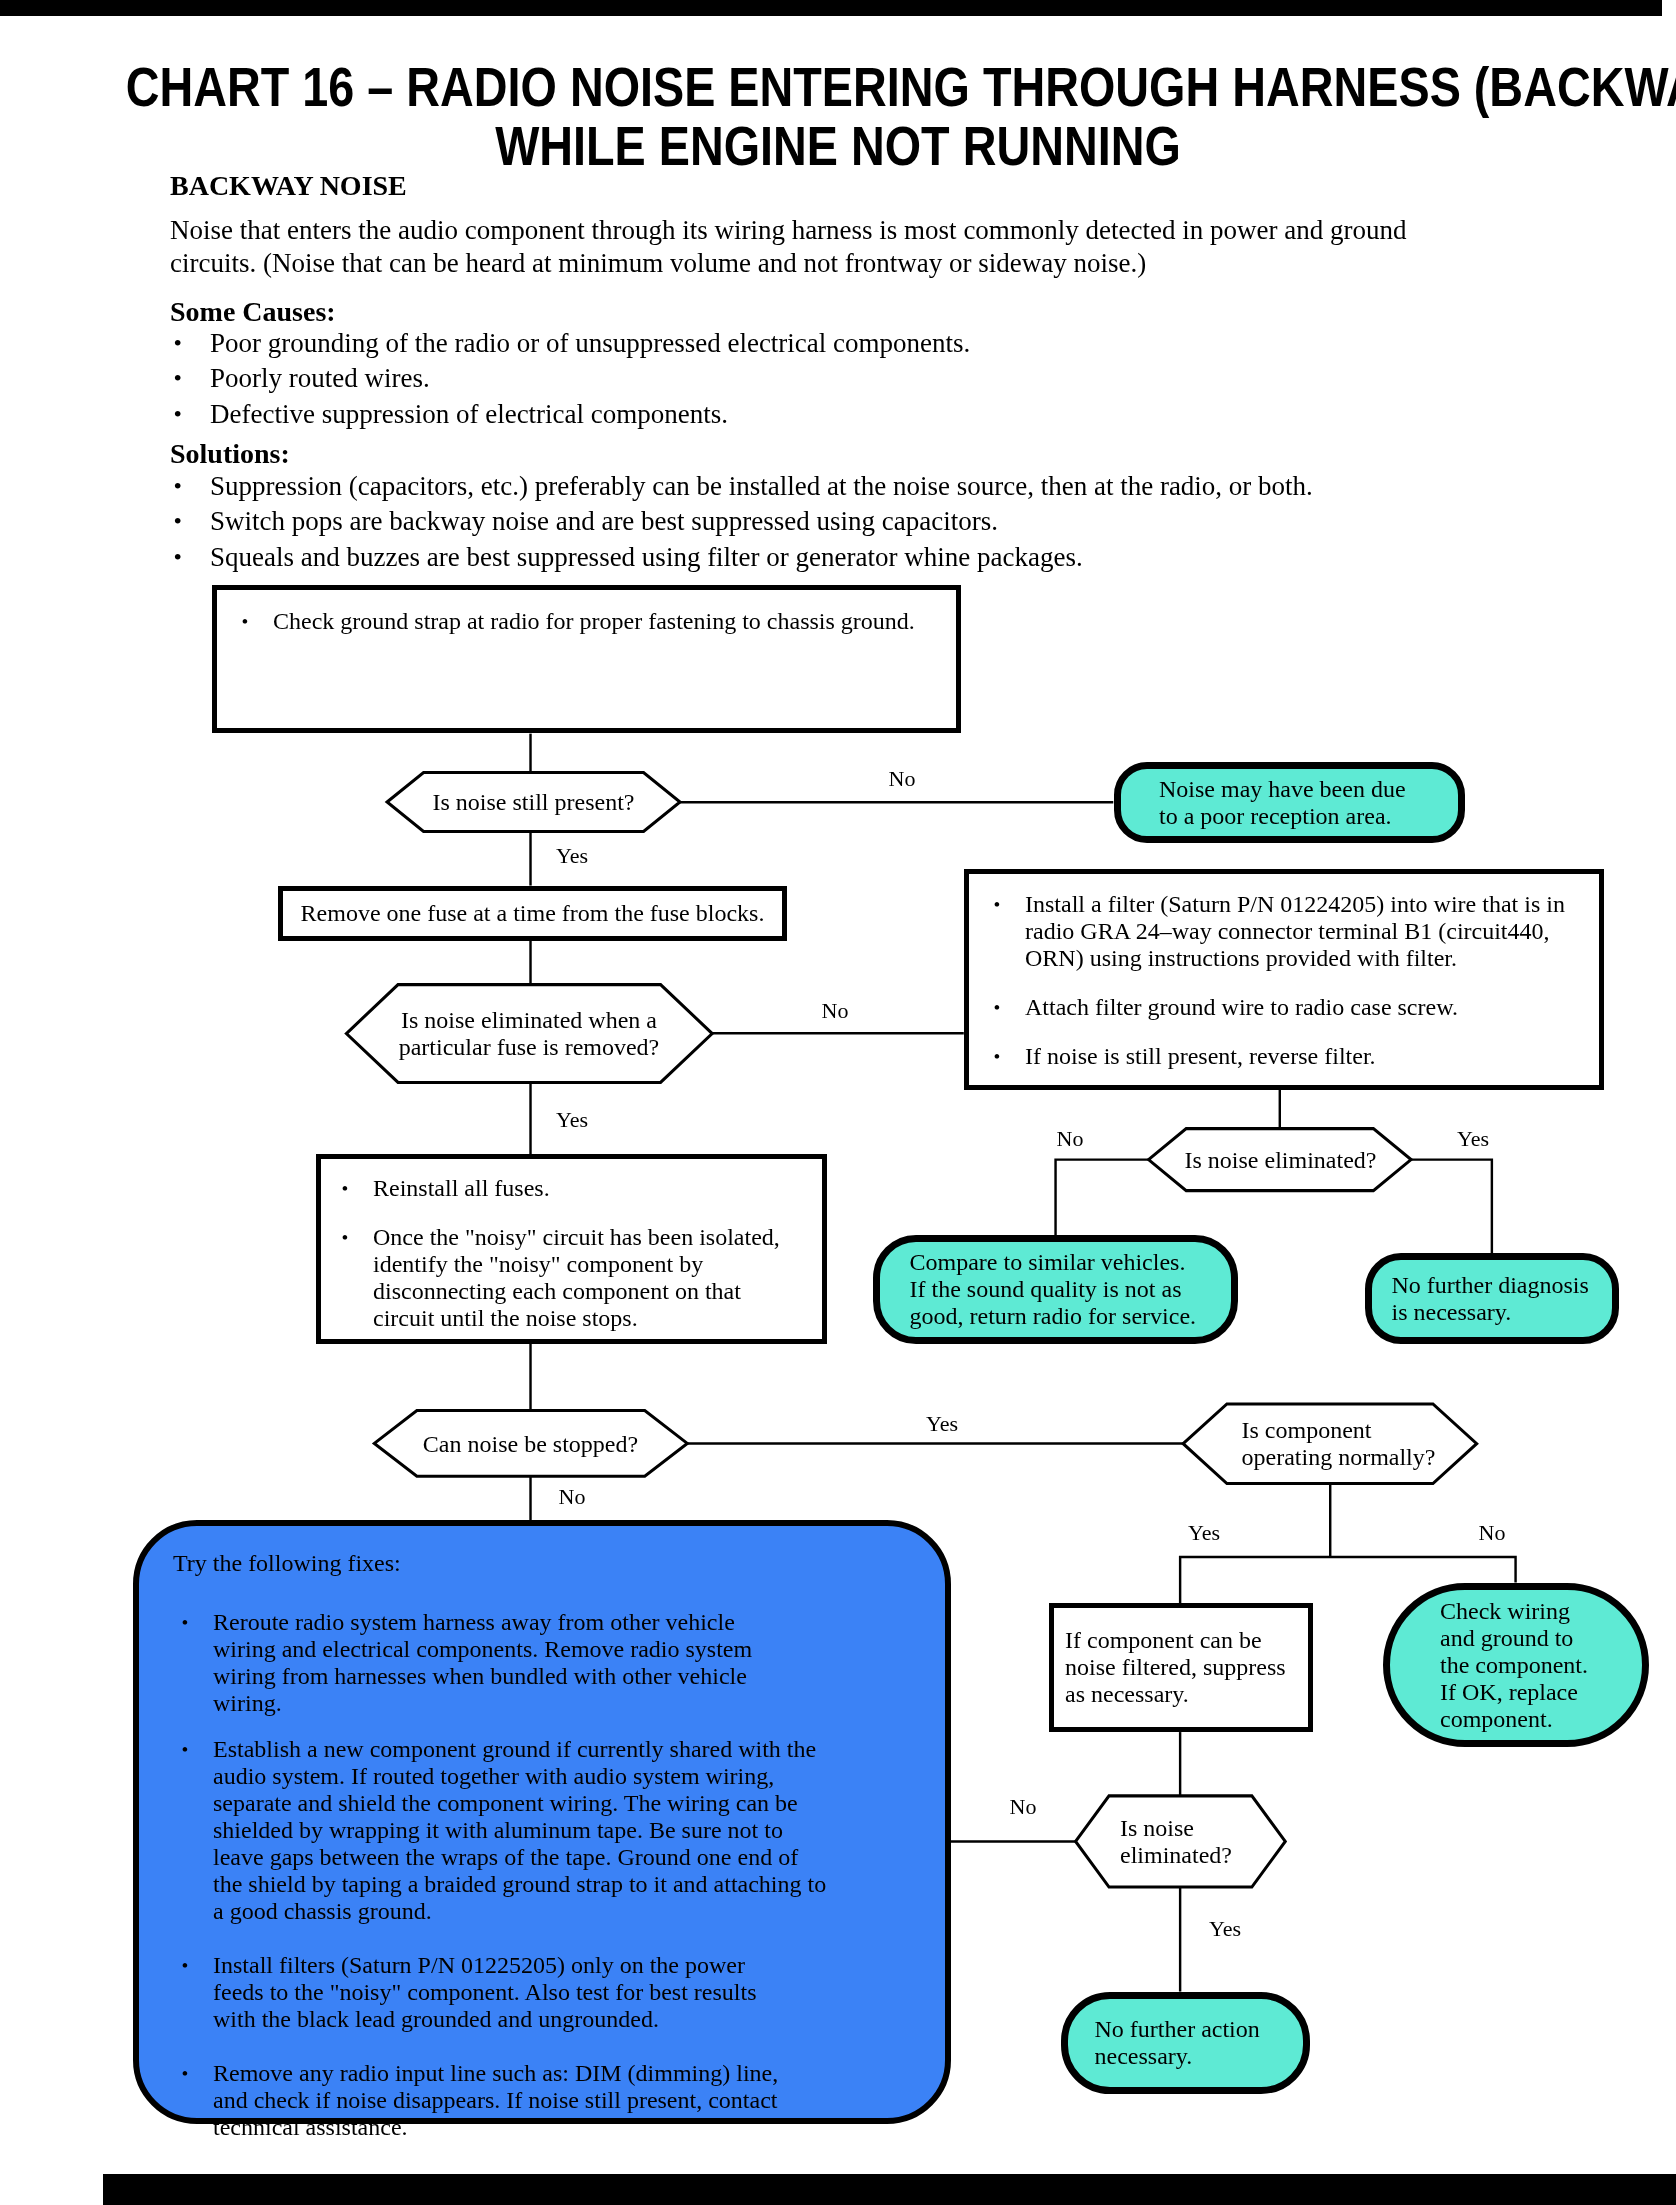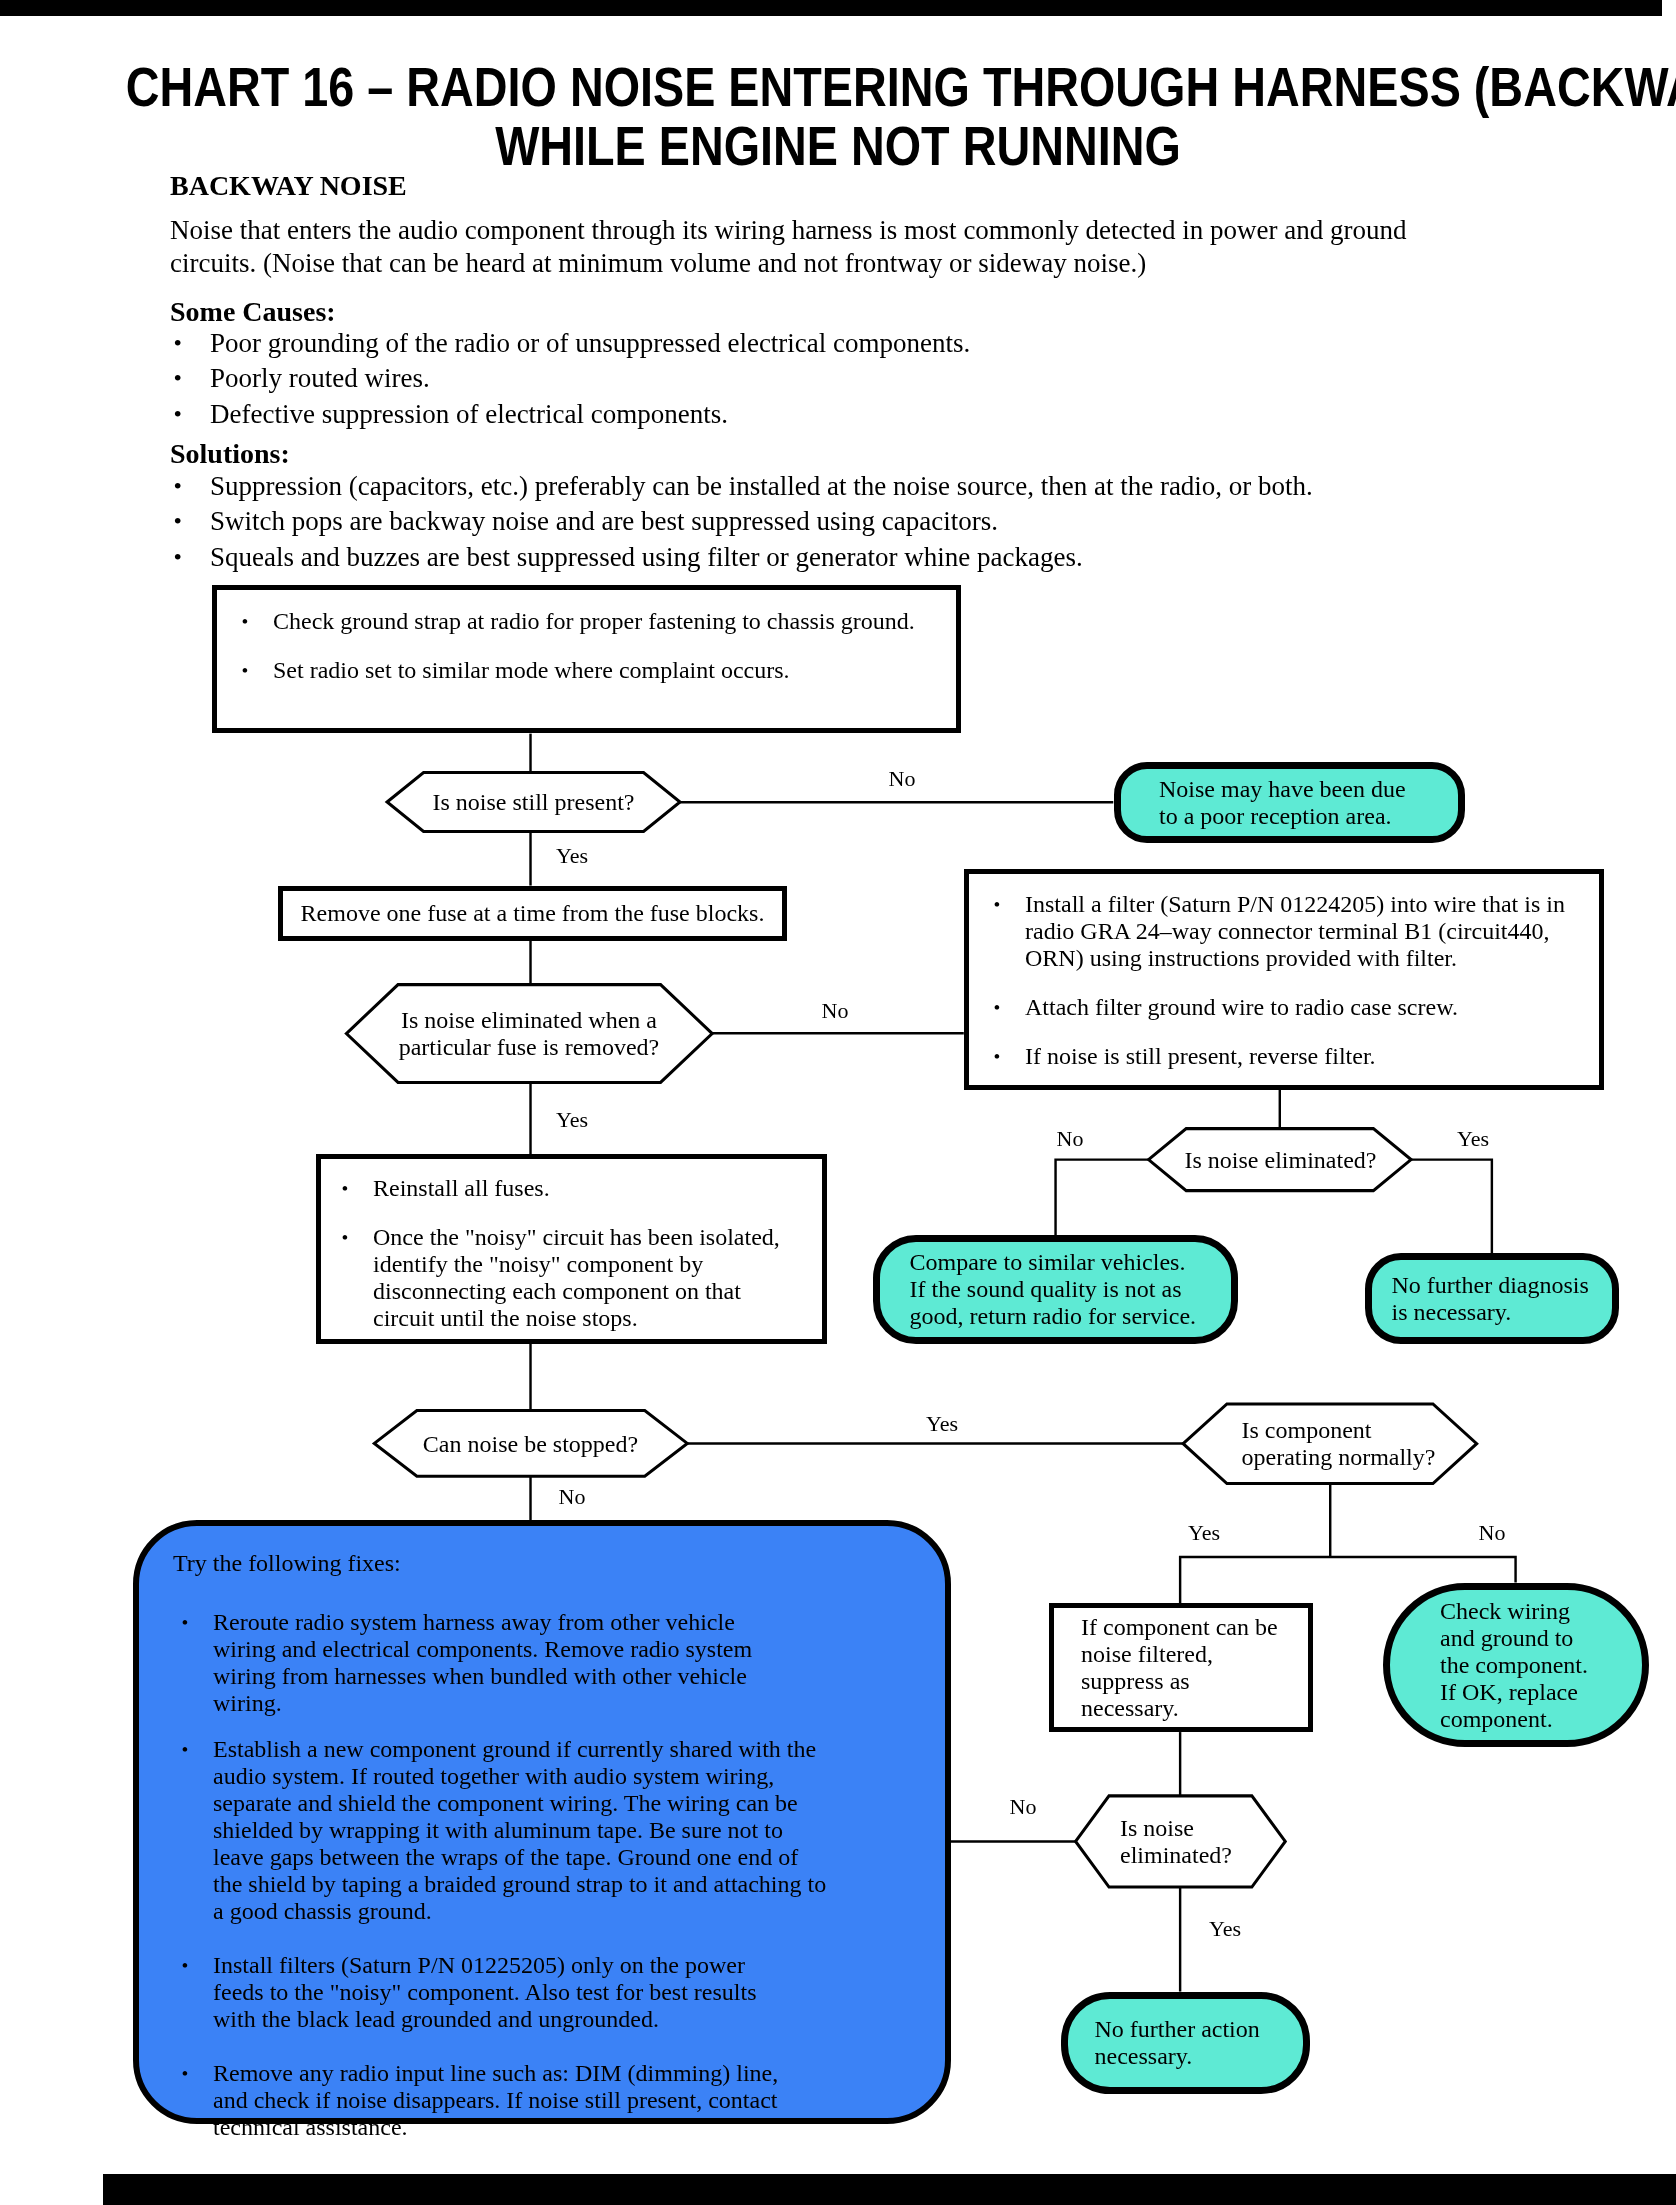--- a/index.html
+++ b/index.html
@@ -83,21 +83,20 @@
 <div class="abs txt h-serif" style="left:170px;top:438px;">Solutions:</div>
 <ul class="abs txt plain intro-list" style="left:170px;top:472px;width:1459px;">
   <li>Suppression (capacitors, etc.) preferably can be installed at the noise source, then at the radio, or both.</li>
   <li>Switch pops are backway noise and are best suppressed using capacitors.</li>
   <li>Squeals and buzzes are best suppressed using filter or generator whine packages.</li>
 </ul>
 
 <div class="abs rect-box flow-text" style="left:212px;top:585px;width:749px;height:148px;padding:18px 22px;">
   <ul class="plain flow-list">
     <li>Check ground strap at radio for proper fastening to chassis ground.</li>
-    <li>Set radio set to similar mode where complaint occurs.</li>
   </ul>
 </div>
 
 <div class="abs hex-label flow-text" style="left:387px;top:773px;width:293px;height:59px;white-space:nowrap;">Is noise still present?</div>
 <div class="abs lbl" style="left:902px;top:779px;">No</div>
 <div class="abs lbl" style="left:572px;top:856px;">Yes</div>
 
 <div class="abs terminal" style="left:1114px;top:762px;width:351px;height:81px;border-radius:33px;">
   <div class="flow-text" style="width:261px;">Noise may have been due to a poor reception area.</div>
 </div>
@@ -142,21 +141,21 @@
 <div class="abs hex-label flow-text" style="left:374px;top:1411px;width:313px;height:66px;white-space:nowrap;">Can noise be stopped?</div>
 <div class="abs lbl" style="left:942px;top:1424px;">Yes</div>
 <div class="abs lbl" style="left:572px;top:1497px;">No</div>
 
 <div class="abs hex-label flow-text" style="left:1183px;top:1404px;width:294px;height:80px;">
   <div style="width:201px;text-align:left;margin-left:24px;">Is component operating normally?</div>
 </div>
 <div class="abs lbl" style="left:1204px;top:1533px;">Yes</div>
 <div class="abs lbl" style="left:1492px;top:1533px;">No</div>
 
-<div class="abs rect-box flow-text" style="left:1049px;top:1603px;width:264px;height:129px;padding:27px;display:flex;align-items:center;">
+<div class="abs rect-box flow-text" style="left:1049px;top:1603px;width:264px;height:129px;padding:11px;display:flex;align-items:center;">
   <div style="width:231px;">If component can be noise filtered, suppress as necessary.</div>
 </div>
 
 <div class="abs terminal" style="left:1383px;top:1583px;width:266px;height:164px;border-radius:85px;">
   <div class="flow-text" style="width:152px;">Check wiring and ground to the component. If OK, replace component.</div>
 </div>
 
 <div class="abs hex-label flow-text" style="left:1076px;top:1796px;width:210px;height:91px;">
   <div style="width:122px;text-align:left;">Is noise eliminated?</div>
 </div>

